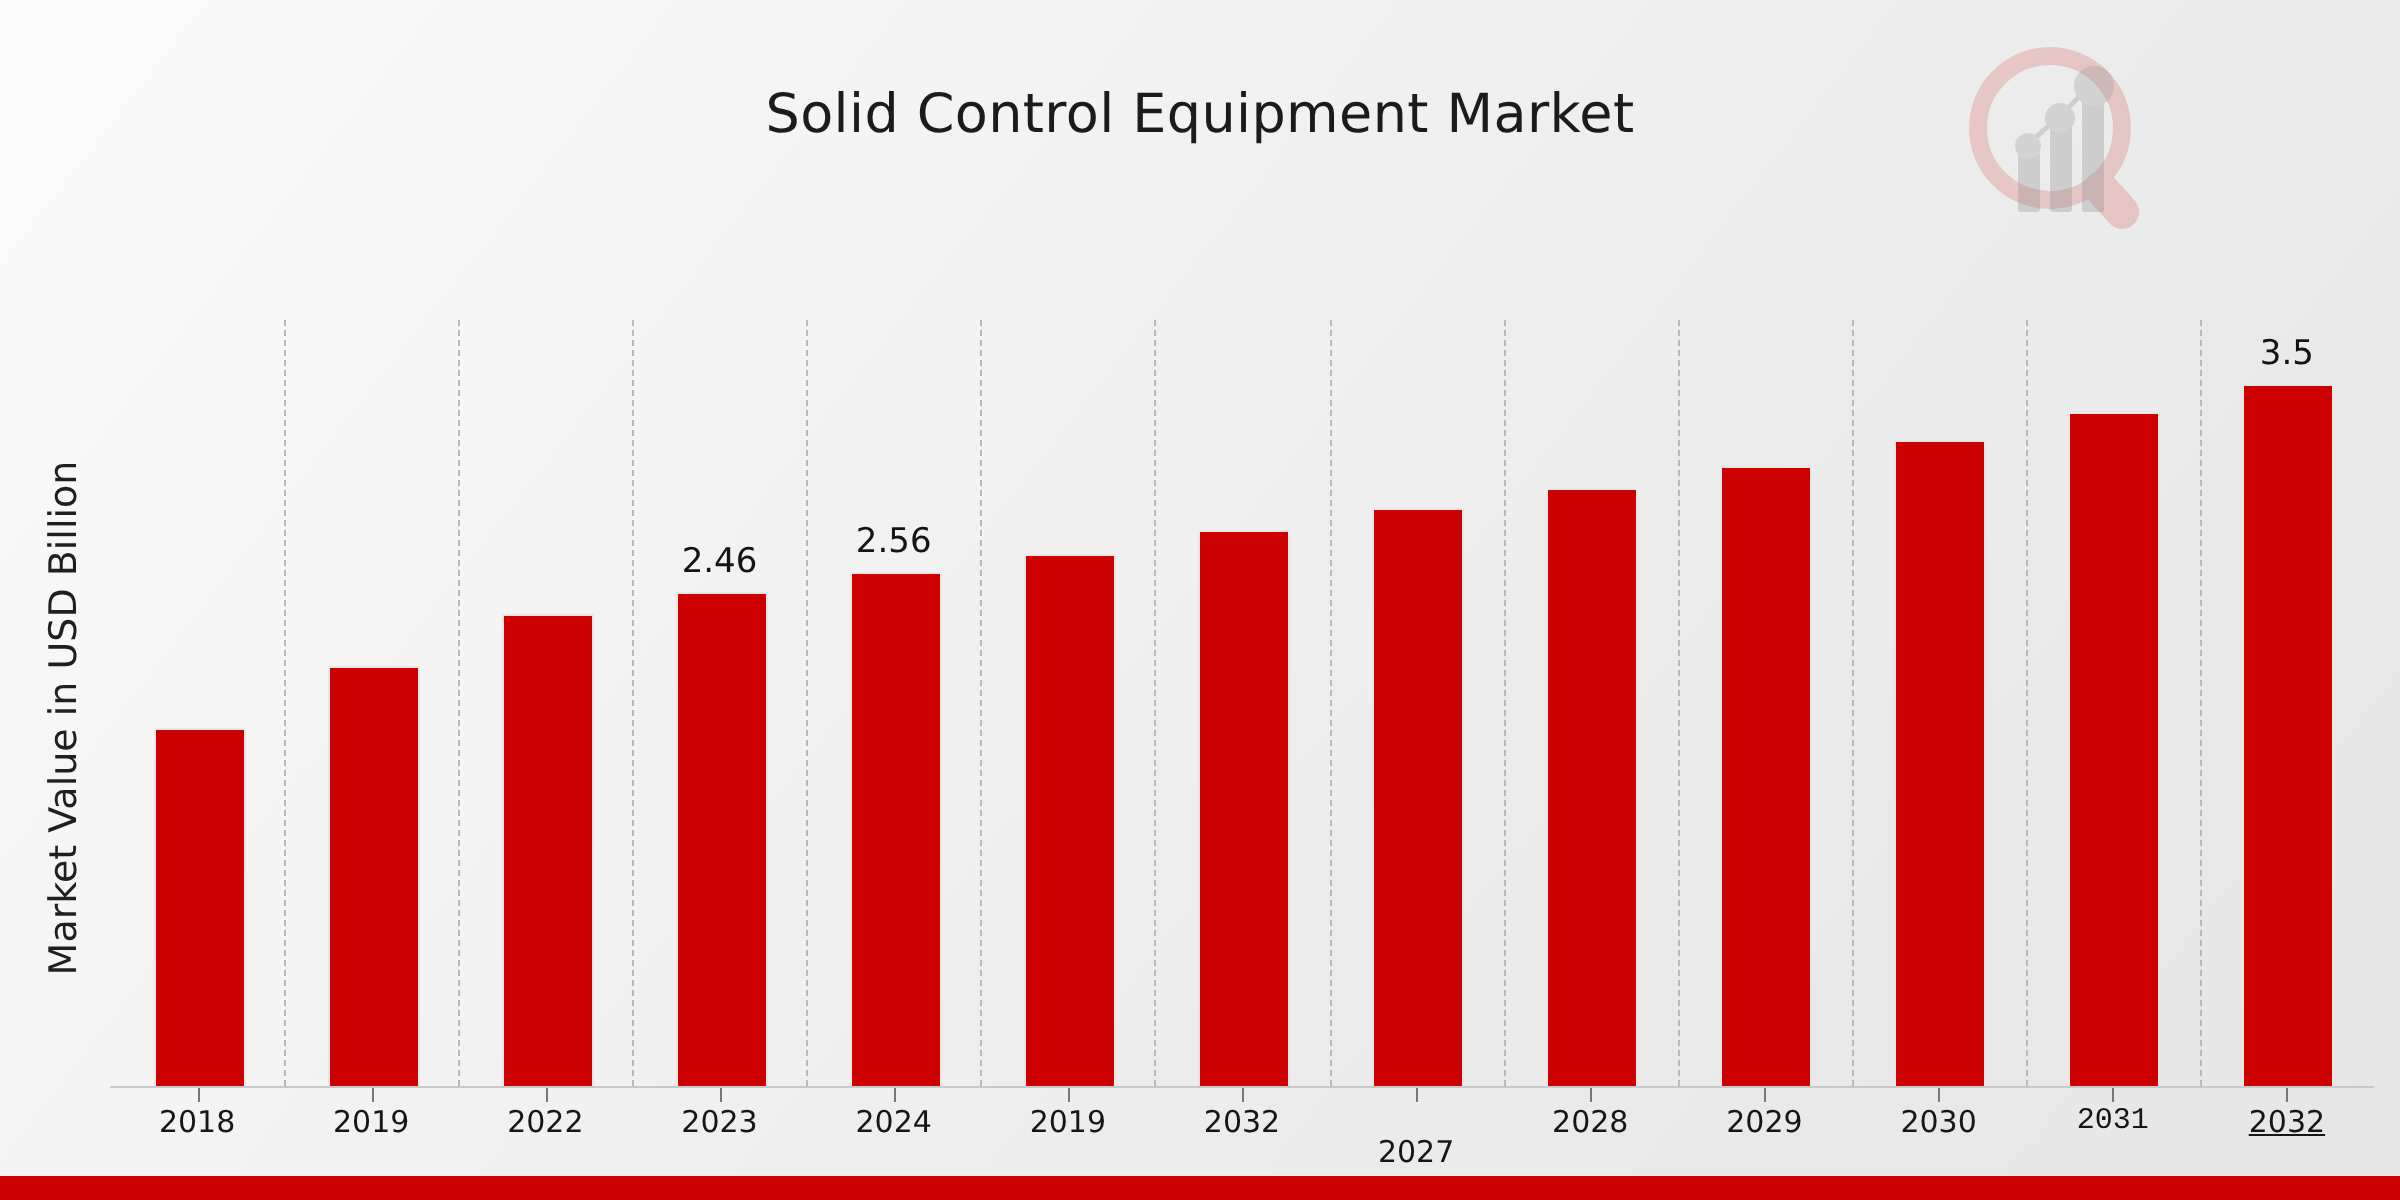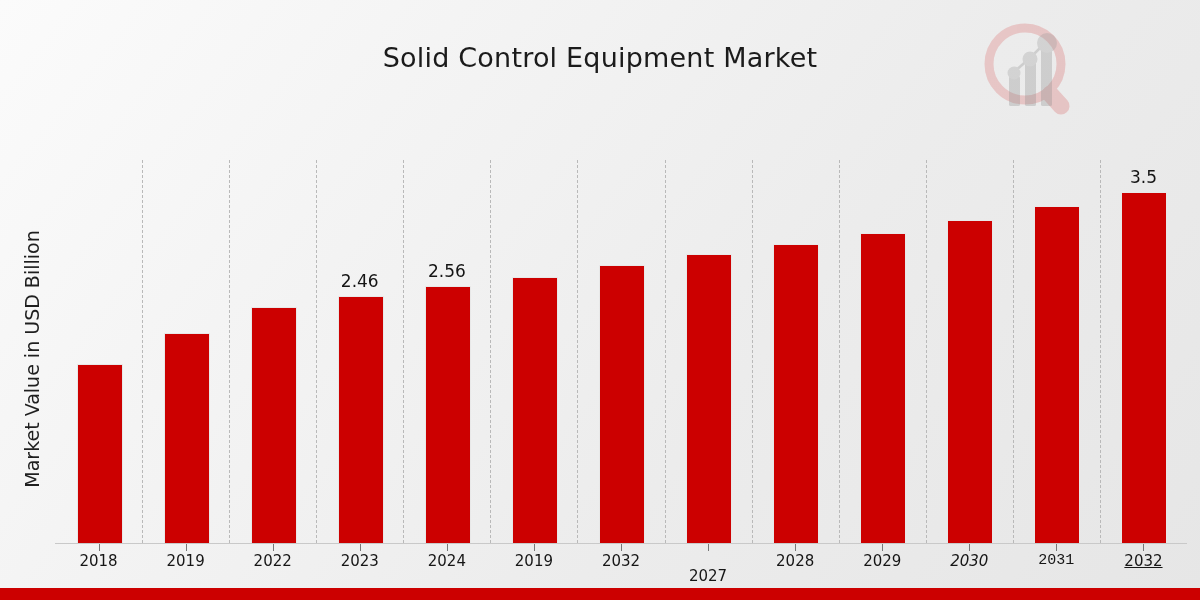--- a/index.html
+++ b/index.html
@@ -193,19 +193,19 @@
     <div class="tick-label" style="left: 498.923px;">2019</div>
     <div class="tick" style="left: 621px;"></div>
     <div class="tick-label" style="left: 586px;">2032</div>
     <div class="tick" style="left: 708.077px;"></div>
     <div class="tick-label" style="left: 673.077px; margin-top: 15px;">2027</div>
     <div class="tick" style="left: 795.154px;"></div>
     <div class="tick-label" style="left: 760.154px;">2028</div>
     <div class="tick" style="left: 882.231px;"></div>
     <div class="tick-label" style="left: 847.231px;">2029</div>
     <div class="tick" style="left: 969.308px;"></div>
-    <div class="tick-label" style="left: 934.308px; font-style: italic;">2030</div>
+    <div class="tick-label" style="left: 934.308px;">2030</div>
     <div class="tick" style="left: 1056.38px;"></div>
     <div class="tick-label" style="left: 1021.38px; font-family: Liberation Mono, monospace;">2031</div>
     <div class="bar-value" style="left: 1108.46px; top: 167px;">3.5</div>
     <div class="tick" style="left: 1143.46px;"></div>
     <div class="tick-label" style="left: 1108.46px; text-decoration: underline;">2032</div>
   </div>
 
 </body></html>

